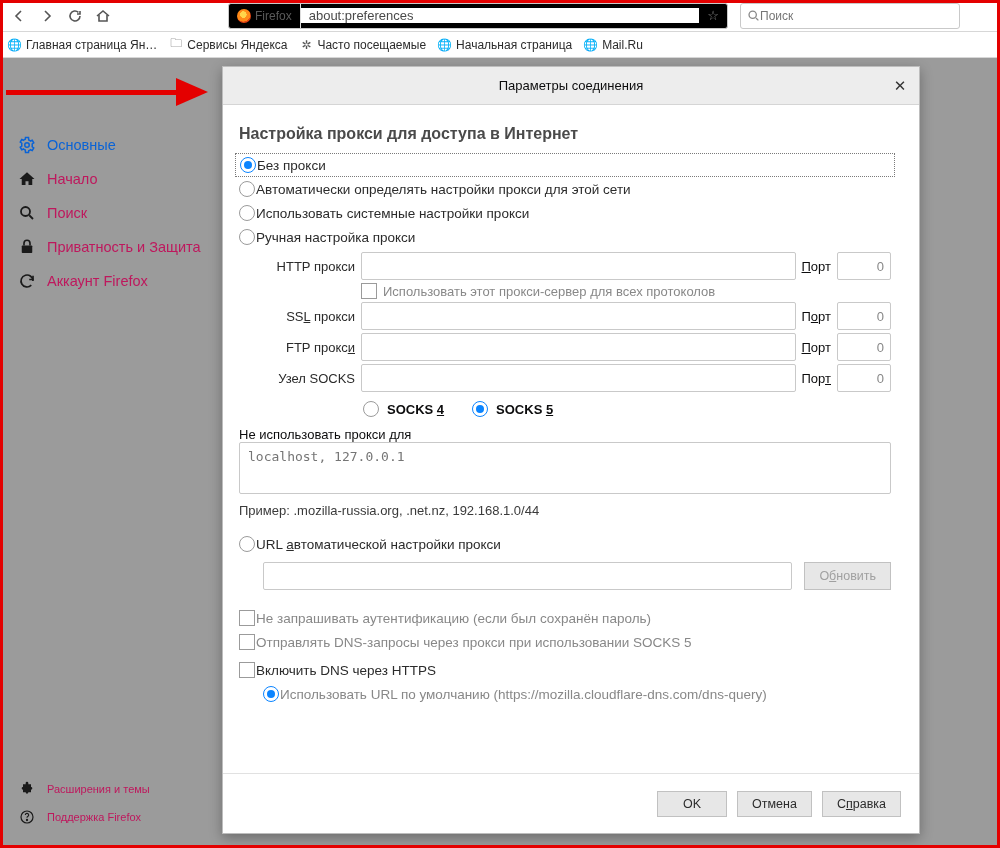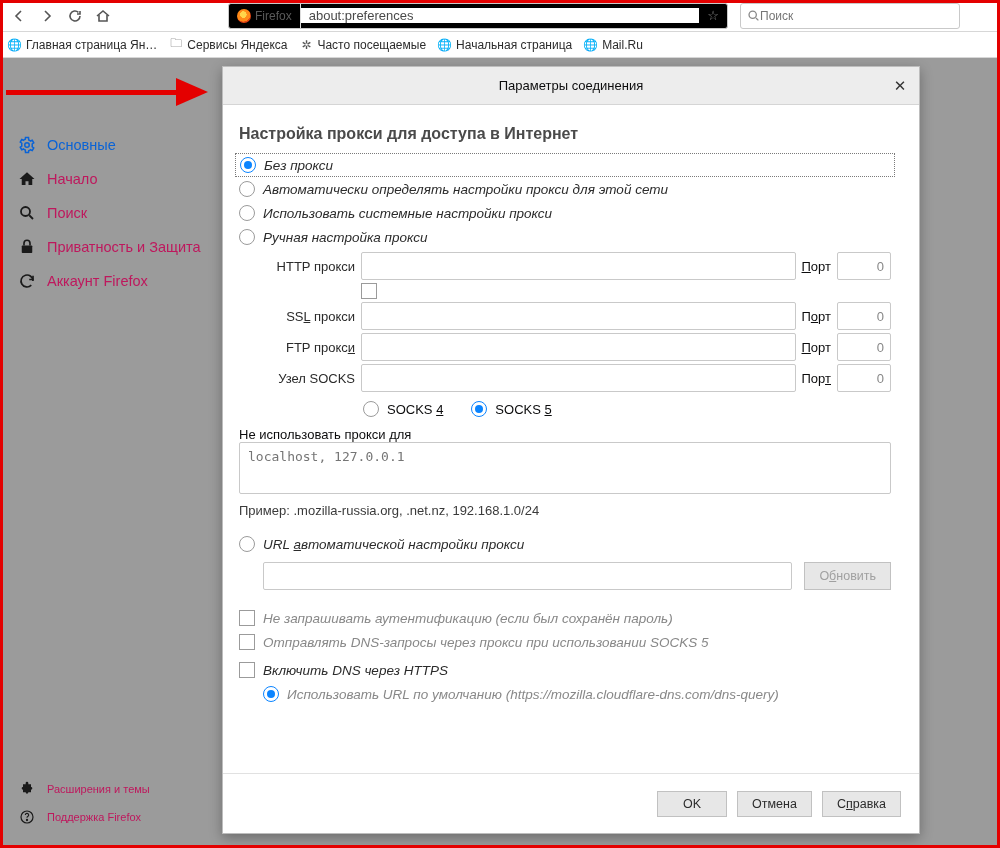--- a/index.html
+++ b/index.html
@@ -59,35 +59,35 @@
   .dlg-body::-webkit-scrollbar { width: 17px; }
   .dlg-body::-webkit-scrollbar-track { background: #f0f0f0; }
   .dlg-body::-webkit-scrollbar-thumb { background: #c6c6c6; border: 1px solid #a8a8a8; }
   .dlg-foot { height: 60px; border-top: 1px solid #e1e1e1; display: flex; align-items: center;
               justify-content: flex-end; gap: 10px; padding: 0 18px; background: #fff; }
   .btn { min-width: 70px; padding: 5px 14px; background: #e7e7e7; border: 1px solid #c1c1c1;
          font-size: 12.5px; cursor: pointer; color: #2c2c2c; }
   .btn[disabled] { color: #a0a0a0; cursor: default; }
 
   h3.sec { font-size: 16px; font-weight: 600; color: #4a4a4a; margin-bottom: 10px; }
-  .radio-row, .chk-row { display: flex; align-items: center; gap: 8px; padding: 4px 0; font-size: 13.5px; color: #2b2b2b; font-style: italic; }
+  .radio-row, .chk-row { display: flex; align-items: center; gap: 1px; padding: 4px 0; font-size: 13.5px; color: #2b2b2b; }
   .radio { width: 16px; height: 16px; border: 1px solid #9b9b9b; border-radius: 50%; display: inline-flex;
            align-items: center; justify-content: center; flex: none; }
   .radio.sel { border-color: #0a84ff; }
   .radio.sel::after { content: ""; width: 8px; height: 8px; border-radius: 50%; background: #0a84ff; }
   .chk { width: 16px; height: 16px; border: 1px solid #9b9b9b; flex: none; }
   .radio-row.first { border: 1px dotted #7a7a7a; padding: 3px 4px; margin: 0 -4px; }
   .indent1 { margin-left: 24px; }
 
   .px-row { display: flex; align-items: center; gap: 6px; margin: 3px 0; }
   .px-label { width: 92px; text-align: right; font-size: 13px; color: #2b2b2b; }
   .px-host { flex: 1; height: 28px; border: 1px solid #c9c9c9; border-radius: 2px; padding: 0 6px; font-size: 13px; background: #fff; }
   .px-port-l { font-size: 13px; }
   .px-port { width: 54px; height: 28px; border: 1px solid #c9c9c9; border-radius: 2px; text-align: right; padding: 0 6px; font-size: 13px; color: #888; }
-  .socks-row { margin-left: 100px; display: flex; align-items: center; gap: 8px; padding: 6px 0; }
+  .socks-row { margin-left: 100px; display: flex; align-items: center; gap: 8px; padding: 6px 0; font-weight: bold; }
   .tarea { width: 100%; height: 52px; border: 1px solid #c9c9c9; border-radius: 2px; padding: 6px 8px;
            color: #9a9a9a; font-size: 13px; resize: none; }
   .hint { font-size: 13px; color: #3a3a3a; margin: 6px 0 14px 0; }
   .lbl-disabled { color: #888; }
   .urlrow { display: flex; gap: 12px; margin: 6px 0 16px 24px; }
   .urlrow .px-host { flex: 1; }
   u.ak { text-decoration: underline; }
 </style>
 </head>
 <body>
@@ -257,20 +257,21 @@
 
       <div class="indent1">
         <div class="px-row">
           <span class="px-label">HTTP прокси</span>
           <input class="px-host" style="">
           <span class="px-port-l"><u class="ak">П</u>орт</span>
           <input class="px-port" value="0" style="">
         </div>
         <div class="px-row" style="margin-left:98px;">
           <span class="chk"></span>
+          <span class="lbl-disabled">Использовать этот прокси-сервер для всех протоколов</span>
         </div>
         <div class="px-row">
           <span class="px-label">SS<u class="ak">L</u> прокси</span>
           <input class="px-host" style="">
           <span class="px-port-l">П<u class="ak">о</u>рт</span>
           <input class="px-port" value="0" style="">
         </div>
         <div class="px-row">
           <span class="px-label">FTP прокс<u class="ak">и</u></span>
           <input class="px-host" style="">
@@ -287,21 +288,21 @@
           <span class="radio"></span>
           <span>SOCKS <u class="ak">4</u></span>
           <span style="width:12px"></span>
           <span class="radio sel"></span>
           <span>SOCKS <u class="ak">5</u></span>
         </div>
       </div>
 
       <div style="margin-top:4px;">Не использовать прокси для</div>
       <textarea class="tarea" placeholder="localhost, 127.0.0.1" style=""></textarea>
-      <div class="hint">Пример: .mozilla-russia.org, .net.nz, 192.168.1.0/24</div>
+      <div class="hint">Пример: .mozilla-russia.org, .net.nz, 192.168.1.0/44</div>
 
       <div class="radio-row">
         <span class="radio"></span>
         <span>URL <u class="ak">а</u>втоматической настройки прокси</span>
       </div>
       <div class="urlrow">
         <input class="px-host" style="">
         <button class="btn" disabled="">О<u class="ak">б</u>новить</button>
       </div>
 

